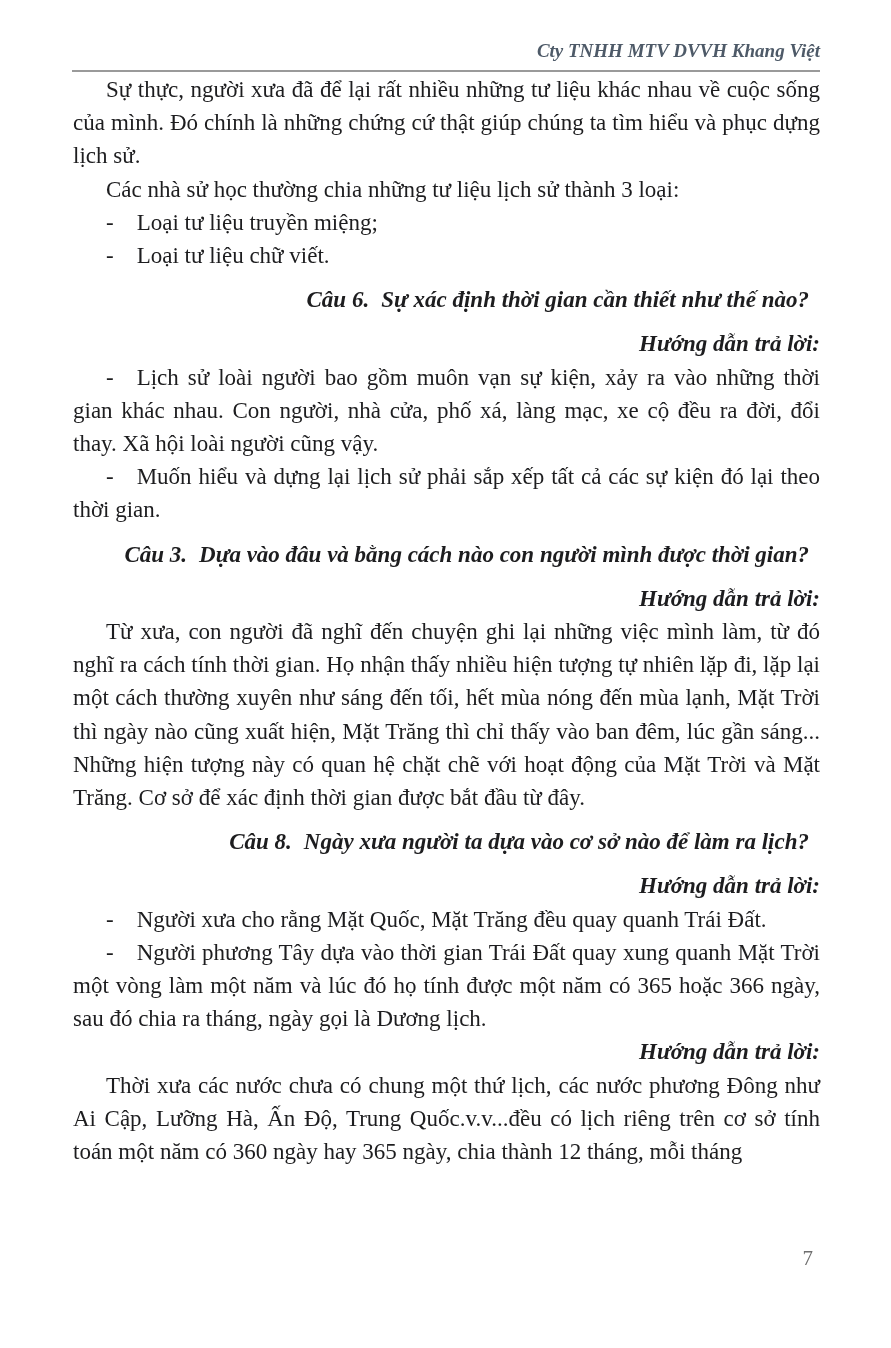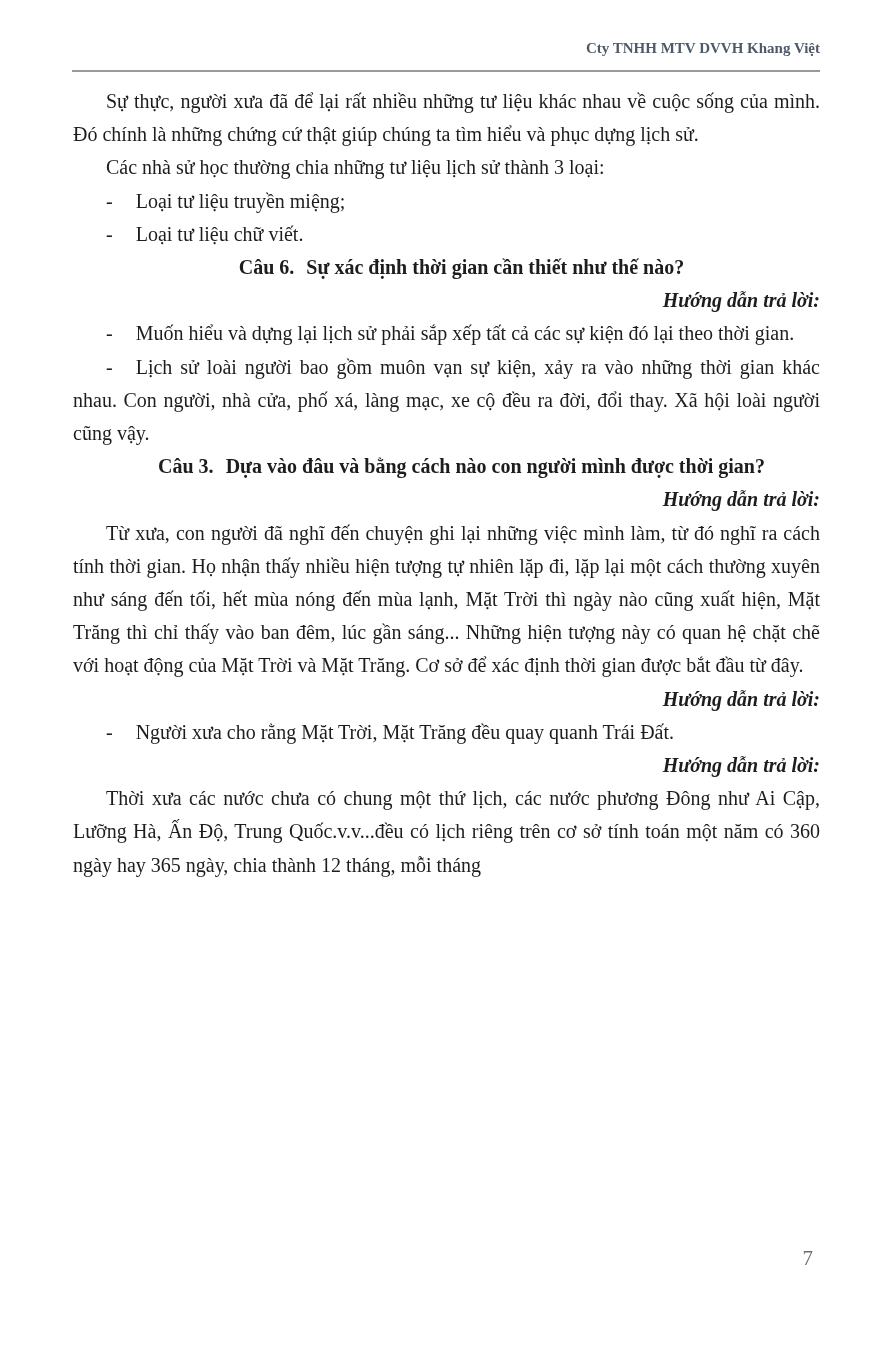--- a/index.html
+++ b/index.html
@@ -12,48 +12,50 @@
     font-family: "Liberation Serif", "DejaVu Serif", serif;
     color: var(--body-color, #1d1d1f);
     overflow: hidden;
   }
   .header {
     position: absolute;
     top: 40px;
     left: 72px;
     width: 748px;
     text-align: right;
+    font-style: italic;
     font-weight: bold;
-    font-size: 15px;
+    font-size: 19px;
     color: var(--header-color, #4e5a68);
   }
   .header-rule {
     position: absolute;
     top: 70px;
     left: 72px;
     width: 748px;
     height: 2px;
     background: #9a9a9a;
   }
   .content {
     position: absolute;
-    top: 85px;
+    top: 73px;
     left: 73px;
     width: 747px;
-    font-size: 20px;
+    font-size: 23px;
     line-height: 33.2px;
     text-align: justify;
   }
   .para { margin: 0; text-indent: 33px; }
   .dash .marker { margin-right: 23px; }
   .question {
-    margin: 0;
+    margin: 11px;
     font-weight: bold;
+    font-style: italic;
     text-indent: 30px;
-    text-align: center;
+    text-align: right;
   }
   .q-label { margin-right: 12px; }
   .answer-heading {
     margin: 0;
     font-weight: bold;
     font-style: italic;
     text-align: right;
     text-indent: 0;
   }
   .page-number {
@@ -73,26 +75,28 @@
 
   <div class="header-rule"></div>
 
   <div class="content">
       <p class="para">Sự thực, người xưa đã để lại rất nhiều những tư liệu khác nhau về cuộc sống của mình. Đó chính là những chứng cứ thật giúp chúng ta tìm hiểu và phục dựng lịch sử.</p>
       <p class="para">Các nhà sử học thường chia những tư liệu lịch sử thành 3 loại:</p>
       <p class="para dash"><span class="marker">-</span><span>Loại tư liệu truyền miệng;</span></p>
       <p class="para dash"><span class="marker">-</span><span>Loại tư liệu chữ viết.</span></p>
       <p class="question"><span class="q-label">Câu 6.</span><span>Sự xác định thời gian cần thiết như thế nào?</span></p>
       <p class="answer-heading">Hướng dẫn trả lời:</p>
+      <p class="para dash"><span class="marker">-</span><span>Lịch sử loài người bao gồm muôn vạn sự kiện, xảy ra vào những thời gian khác nhau. Con người, nhà cửa, phố xá, làng mạc, xe cộ đều ra đời, đổi thay. Xã hội loài người cũng vậy.</span></p>
       <p class="para dash"><span class="marker">-</span><span>Muốn hiểu và dựng lại lịch sử phải sắp xếp tất cả các sự kiện đó lại theo thời gian.</span></p>
-      <p class="para dash"><span class="marker">-</span><span>Lịch sử loài người bao gồm muôn vạn sự kiện, xảy ra vào những thời gian khác nhau. Con người, nhà cửa, phố xá, làng mạc, xe cộ đều ra đời, đổi thay. Xã hội loài người cũng vậy.</span></p>
       <p class="question"><span class="q-label">Câu 3.</span><span>Dựa vào đâu và bằng cách nào con người mình được thời gian?</span></p>
       <p class="answer-heading">Hướng dẫn trả lời:</p>
       <p class="para">Từ xưa, con người đã nghĩ đến chuyện ghi lại những việc mình làm, từ đó nghĩ ra cách tính thời gian. Họ nhận thấy nhiều hiện tượng tự nhiên lặp đi, lặp lại một cách thường xuyên như sáng đến tối, hết mùa nóng đến mùa lạnh, Mặt Trời thì ngày nào cũng xuất hiện, Mặt Trăng thì chỉ thấy vào ban đêm, lúc gần sáng... Những hiện tượng này có quan hệ chặt chẽ với hoạt động của Mặt Trời và Mặt Trăng. Cơ sở để xác định thời gian được bắt đầu từ đây.</p>
+      <p class="question"><span class="q-label">Câu 8.</span><span>Ngày xưa người ta dựa vào cơ sở nào để làm ra lịch?</span></p>
       <p class="answer-heading">Hướng dẫn trả lời:</p>
-      <p class="para dash"><span class="marker">-</span><span>Người xưa cho rằng Mặt Trời, Mặt Trăng đều quay quanh Trái Đất.</span></p>
+      <p class="para dash"><span class="marker">-</span><span>Người xưa cho rằng Mặt Quốc, Mặt Trăng đều quay quanh Trái Đất.</span></p>
+      <p class="para dash"><span class="marker">-</span><span>Người phương Tây dựa vào thời gian Trái Đất quay xung quanh Mặt Trời một vòng làm một năm và lúc đó họ tính được một năm có 365 hoặc 366 ngày, sau đó chia ra tháng, ngày gọi là Dương lịch.</span></p>
       <p class="answer-heading">Hướng dẫn trả lời:</p>
       <p class="para">Thời xưa các nước chưa có chung một thứ lịch, các nước phương Đông như Ai Cập, Lưỡng Hà, Ấn Độ, Trung Quốc.v.v...đều có lịch riêng trên cơ sở tính toán một  năm có 360 ngày hay 365 ngày, chia thành 12 tháng, mỗi tháng</p>
     </div>
 
   <div class="page-number">7</div>
 
 </div>
 
 </body></html>

